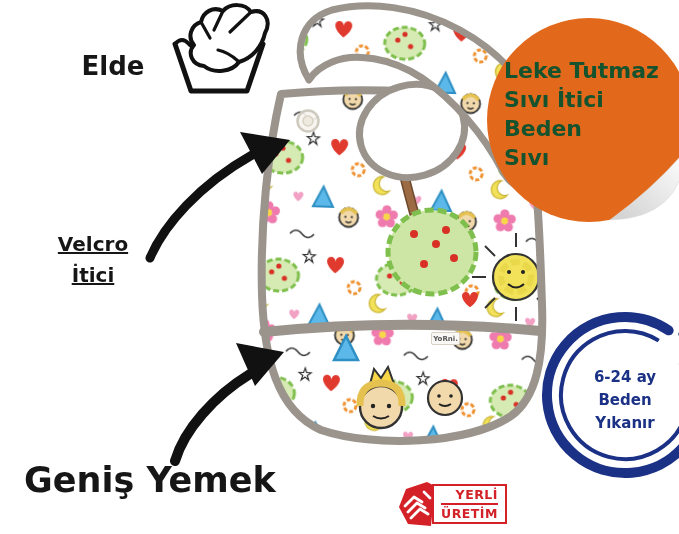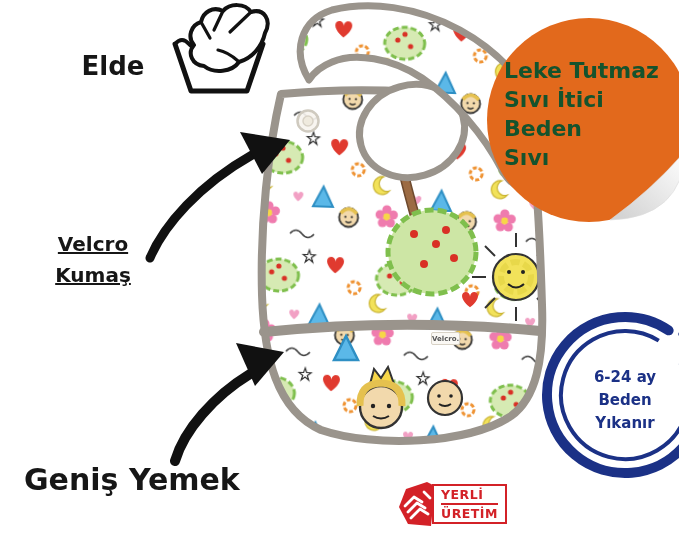--- a/index.html
+++ b/index.html
@@ -6,32 +6,32 @@
   #stage{
     position:relative;width:679px;height:534px;background:#ffffff;overflow:hidden;
     font-family:"DejaVu Sans","Liberation Sans",sans-serif;
     margin-left:24px;
   }
   #scene{position:absolute;left:0;top:0;}
   .label{position:absolute;color:#161616;font-weight:700;text-align:center;}
   .label div{white-space:nowrap;}
   #wash-label{left:6px;top:50px;width:166px;font-size:26px;line-height:32px;}
   #velcro-label{left:0px;top:229px;width:138px;font-size:20px;line-height:31px;text-decoration:underline;}
-  #pocket-label{left:0px;top:464px;width:206px;font-size:30px;line-height:32px;}
+  #pocket-label{left:0px;top:464px;width:206px;font-size:35px;line-height:32px;}
   #sticker-text{position:absolute;left:480px;top:56px;width:175px;text-align:left;
     color:#14532d;font-weight:700;font-size:22px;line-height:29px;}
   #sticker-text div{white-space:nowrap;}
   #size-text{position:absolute;left:538px;top:366px;width:126px;text-align:center;
     color:#1B3186;font-weight:700;font-size:15px;line-height:23px;}
   #brand-label{position:absolute;left:407px;top:332px;width:29px;height:13px;background:#faf8f4;
     border:1px solid #d8d2c6;border-radius:2px;font-size:7px;line-height:12px;color:#555;
     font-weight:700;text-align:center;box-sizing:border-box;}
   #origin-badge{position:absolute;left:372px;top:479px;display:flex;align-items:center;}
   #origin-box{border:2.5px solid #D32127;background:#fff;padding:1px 7px;margin-left:-6px;
-    text-align:left;color:#D32127;font-weight:800;font-size:12.5px;line-height:15px;
+    text-align:right;color:#D32127;font-weight:800;font-size:12.5px;line-height:15px;
     letter-spacing:0.5px;}
   #origin-divider{height:2px;background:#D32127;margin:1px 0;}
 </style>
 </head>
 <body>
 
 <div id="stage">
 
 <svg id="scene" width="679" height="534" viewBox="0 0 679 534">
   <defs>
@@ -168,41 +168,41 @@
     <path d="M 658,334 A 84,84 0 0 1 683,388" stroke-width="7" stroke-linecap="round"></path>
   </g>
 </svg>
 
 <div id="wash-label" class="label">
   <div>Elde</div>
 </div>
 
 <div id="velcro-label" class="label">
   <div>Velcro</div>
-  <div>Kumaş</div>
+  <div>İtici</div>
 </div>
 
 <div id="pocket-label" class="label">
   <div>Geniş Yemek</div>
 </div>
 
 <div id="sticker-text">
   <div>Leke Tutmaz</div>
   <div>Sıvı İtici</div>
   <div>Beden</div>
   <div>Sıvı</div>
 </div>
 
 <div id="size-text">
   <div>6-24 ay</div>
   <div>Beden</div>
   <div>Yıkanır</div>
 </div>
 
-<div id="brand-label">Velcro.</div>
+<div id="brand-label">YoRni.</div>
 
 <div id="origin-badge">
   <svg width="42" height="50" viewBox="0 0 42 50">
     <path d="M 31,3 L 10,10 L 3,28 L 12,45 L 35,47 L 39,7 Z" fill="#D32127"></path>
     <g stroke="#ffffff" stroke-width="2.8" fill="none" stroke-linecap="round" stroke-linejoin="round">
       <path d="M 9,27 L 18,18 L 26,23"></path>
       <path d="M 12,33 L 21,24 L 29,29"></path>
       <path d="M 15,39 L 24,30 L 32,35"></path>
       <path d="M 28,13 L 34,19"></path>
     </g>

